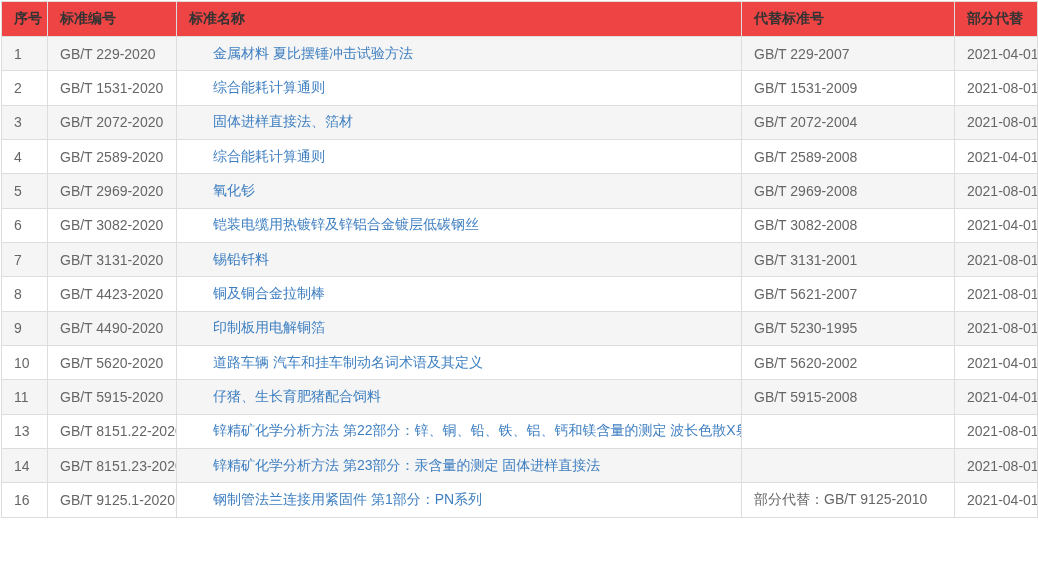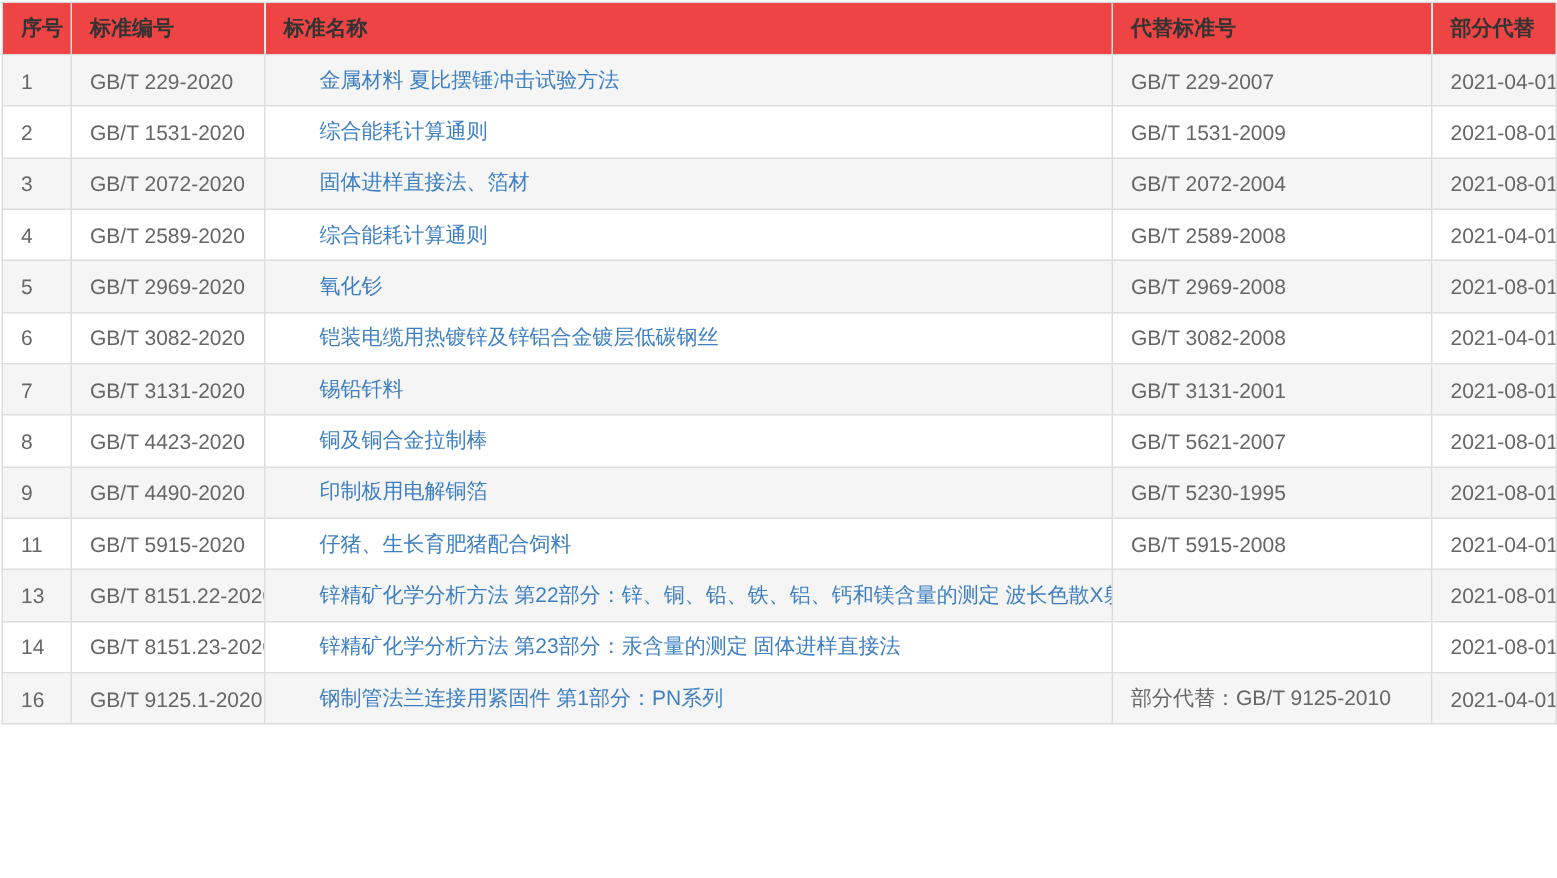--- a/index.html
+++ b/index.html
@@ -135,20 +135,27 @@
           <td>2021-08-01</td>
         </tr>
         <tr>
           <td>9</td>
           <td>GB/T 4490-2020</td>
           <td><a class="std-link">印制板用电解铜箔</a></td>
           <td>GB/T 5230-1995</td>
           <td>2021-08-01</td>
         </tr>
         <tr>
+          <td>10</td>
+          <td>GB/T 5620-2020</td>
+          <td><a class="std-link">道路车辆 汽车和挂车制动名词术语及其定义</a></td>
+          <td>GB/T 5620-2002</td>
+          <td>2021-04-01</td>
+        </tr>
+        <tr>
           <td>11</td>
           <td>GB/T 5915-2020</td>
           <td><a class="std-link">仔猪、生长育肥猪配合饲料</a></td>
           <td>GB/T 5915-2008</td>
           <td>2021-04-01</td>
         </tr>
         <tr>
           <td>13</td>
           <td>GB/T 8151.22-2020</td>
           <td><a class="std-link">锌精矿化学分析方法 第22部分：锌、铜、铅、铁、铝、钙和镁含量的测定 波长色散X射线荧光光谱法</a></td>

